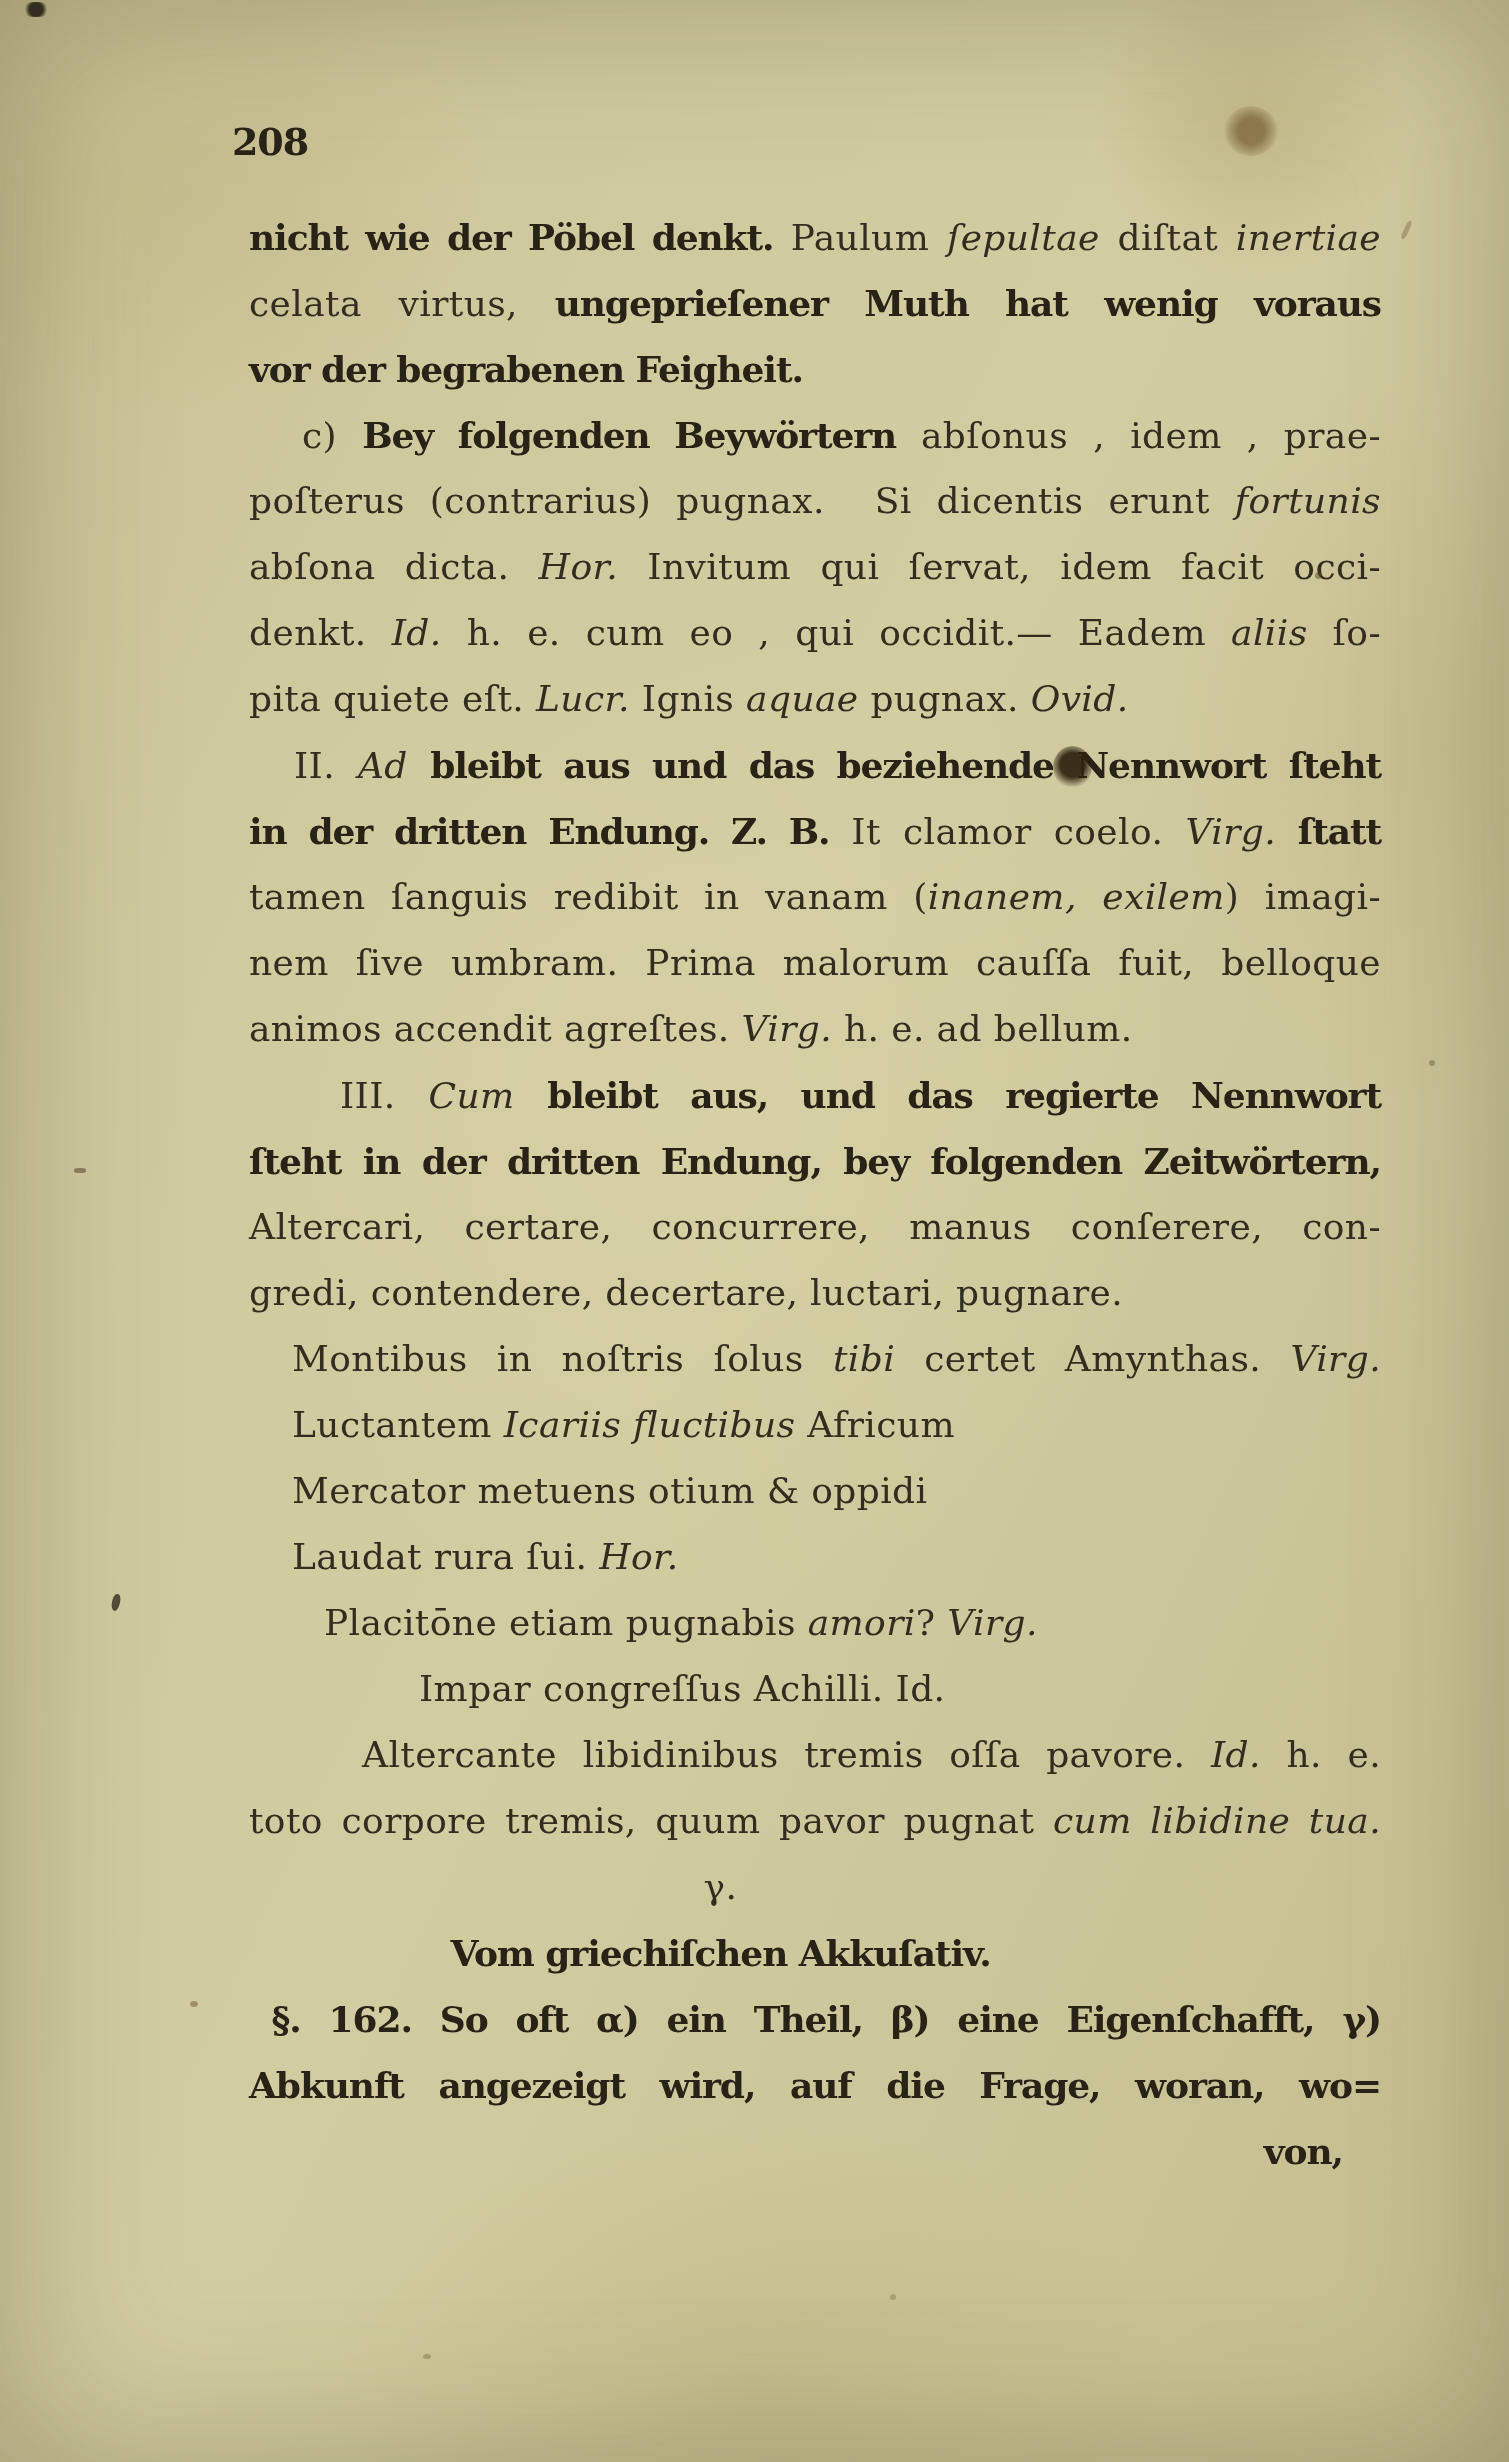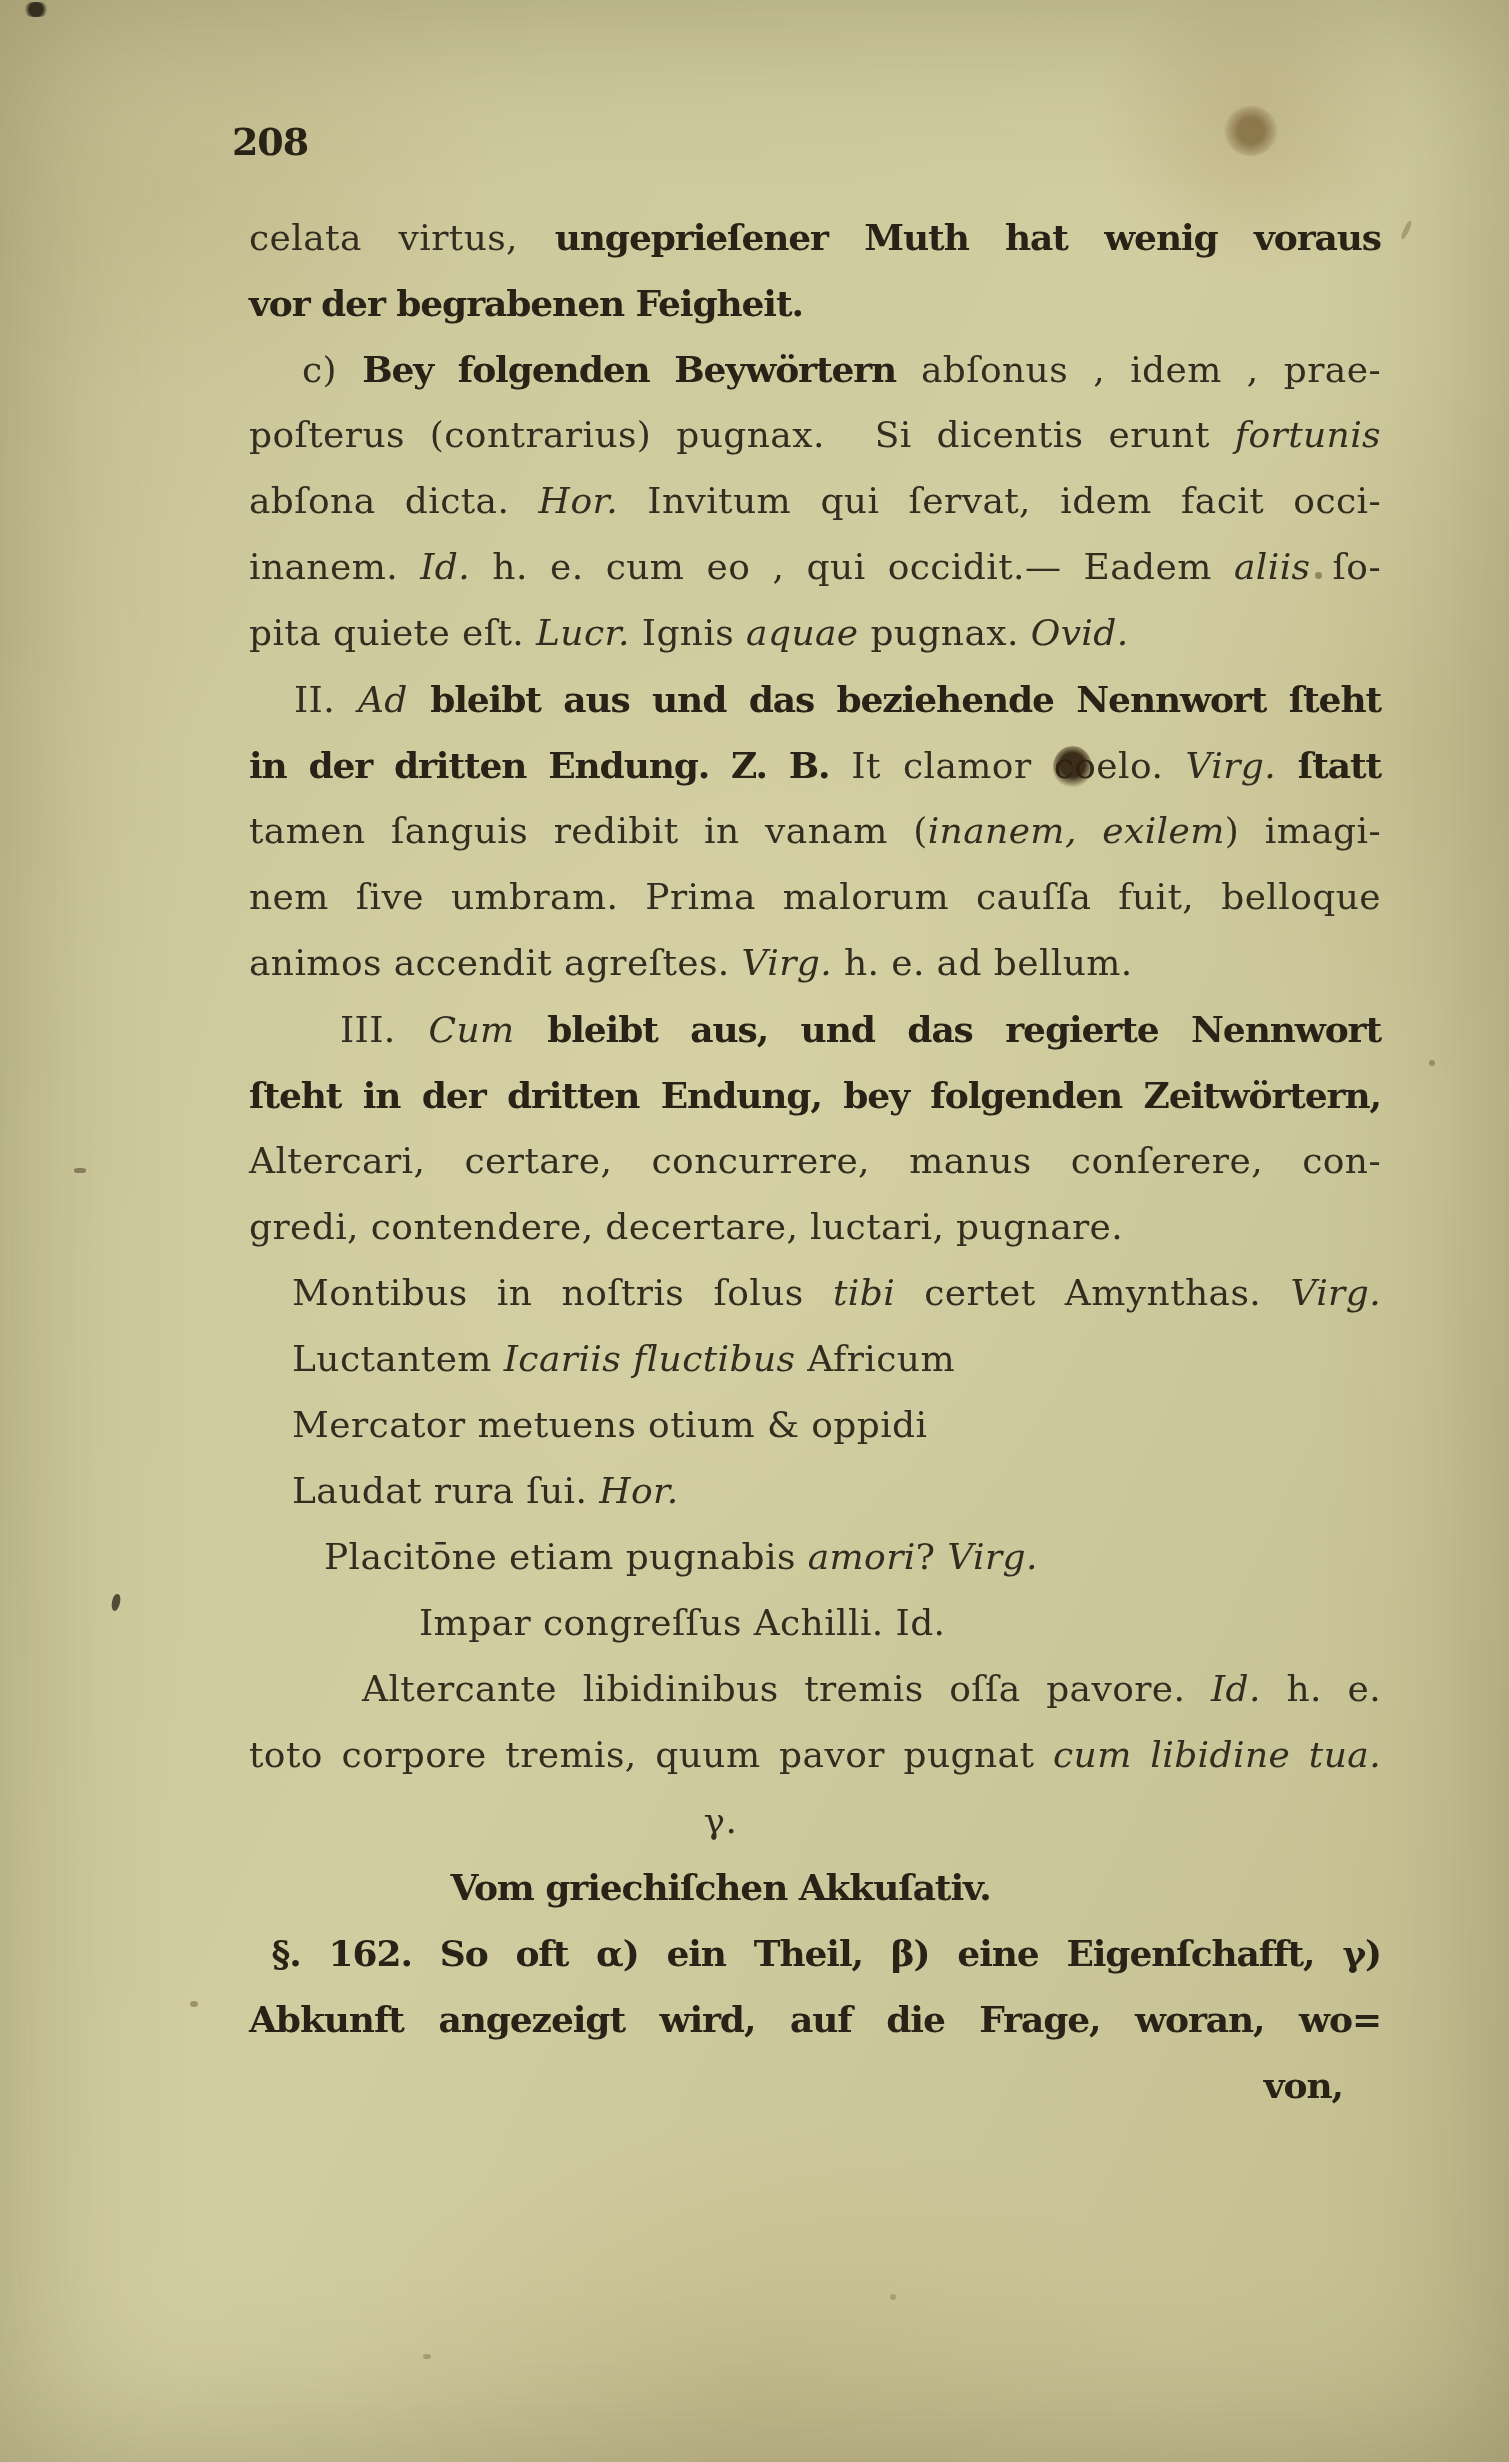--- a/index.html
+++ b/index.html
@@ -62,26 +62,27 @@
 </head>
 <body>
 
 <div class="page">
 
   <div class="hdr">
     <div class="pagenum fr">208</div>
   </div>
 
   <div class="textblock">
+      <div class="line just"><span class="fr">nicht wie der Pöbel denkt. </span><span class="an">Paulum </span><span class="it">ſepultae </span><span class="an">diſtat </span><span class="it">inertiae</span></div>
       <div class="line just"><span class="an">celata virtus, </span><span class="fr">ungeprieſener Muth hat wenig voraus</span></div>
       <div class="line"><span class="fr">vor der begrabenen Feigheit.</span></div>
       <div class="line ind-c just"><span class="an">c) </span><span class="fr">Bey folgenden Beywörtern </span><span class="an">abſonus , idem , prae-</span></div>
       <div class="line just"><span class="an">poſterus (contrarius) pugnax.  Si dicentis erunt </span><span class="it">fortunis</span></div>
       <div class="line just"><span class="an">abſona dicta. </span><span class="it">Hor.</span><span class="an"> Invitum qui ſervat, idem facit occi-</span></div>
-      <div class="line just"><span class="an">inanem. </span><span class="it">Id.</span><span class="an"> h. e. cum eo , qui occidit.— Eadem </span><span class="it">aliis</span><span class="an"> ſo-</span></div>
+      <div class="line just"><span class="an">denkt. </span><span class="it">Id.</span><span class="an"> h. e. cum eo , qui occidit.— Eadem </span><span class="it">aliis</span><span class="an"> ſo-</span></div>
       <div class="line"><span class="an">pita quiete eſt. </span><span class="it">Lucr.</span><span class="an"> Ignis </span><span class="it">aquae</span><span class="an"> pugnax. </span><span class="it">Ovid.</span></div>
       <div class="line ind-ii just"><span class="an">II. </span><span class="it">Ad</span><span class="fr"> bleibt aus und das beziehende Nennwort ſteht</span></div>
       <div class="line just"><span class="fr">in der dritten Endung. Z. B. </span><span class="an">It clamor coelo. </span><span class="it">Virg.</span><span class="fr"> ſtatt</span></div>
       <div class="line just"><span class="an">tamen ſanguis redibit in vanam (</span><span class="it">inanem, exilem</span><span class="an">) imagi-</span></div>
       <div class="line just"><span class="an">nem ſive umbram. Prima malorum cauſſa fuit, belloque</span></div>
       <div class="line"><span class="an">animos accendit agreſtes. </span><span class="it">Virg.</span><span class="an"> h. e. ad bellum.</span></div>
       <div class="line ind-iii just"><span class="an">III. </span><span class="it">Cum</span><span class="fr"> bleibt aus, und das regierte Nennwort</span></div>
       <div class="line just"><span class="fr">ſteht in der dritten Endung, bey folgenden Zeitwörtern,</span></div>
       <div class="line just"><span class="an">Altercari, certare, concurrere, manus conſerere, con-</span></div>
       <div class="line"><span class="an">gredi, contendere, decertare, luctari, pugnare.</span></div>

